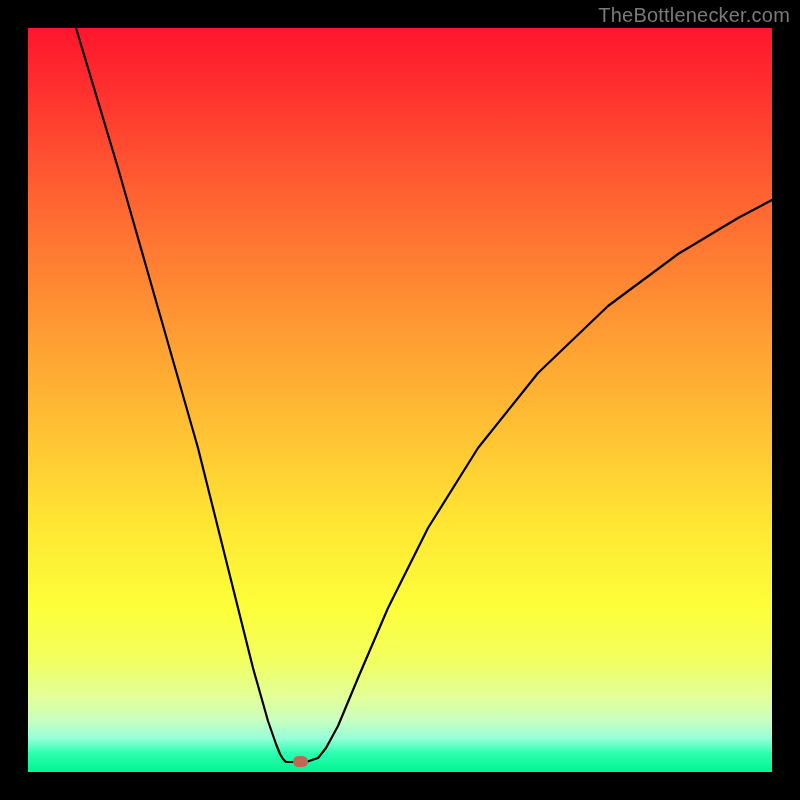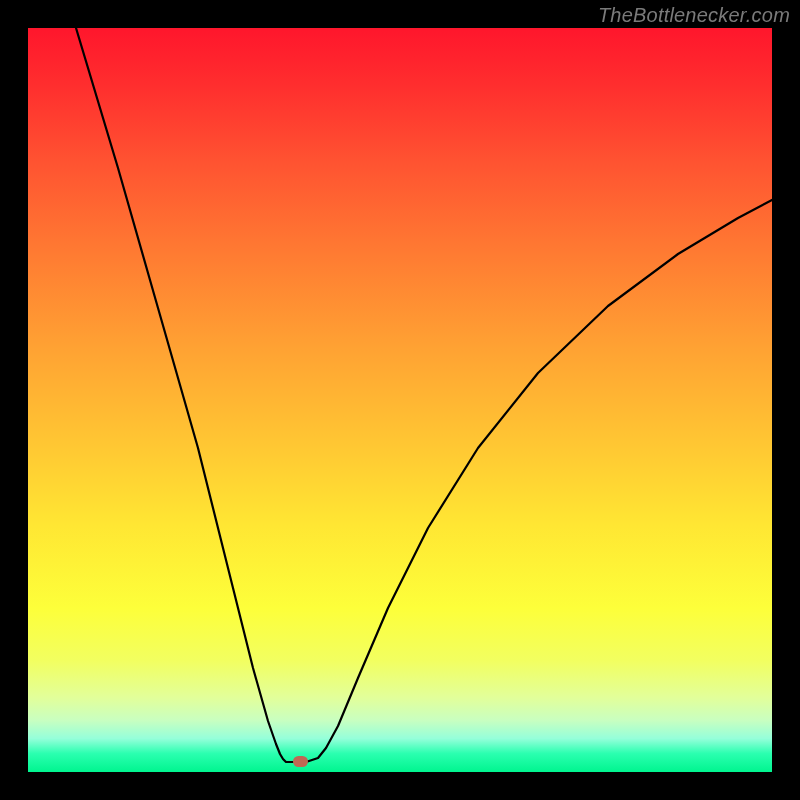--- a/index.html
+++ b/index.html
@@ -9,21 +9,20 @@
     height: 800px;
     background: #000;
     overflow: hidden;
     font-family: Arial, Helvetica, sans-serif;
   }
   .frame {
     position: absolute;
     left: 0; top: 0;
     width: 800px; height: 800px;
     background: #000;
-    font-style: italic;
   }
   .plot-area {
     position: absolute;
     left: 28px;
     top: 28px;
     width: 744px;
     height: 744px;
     overflow: hidden;
   }
   .gradient {

